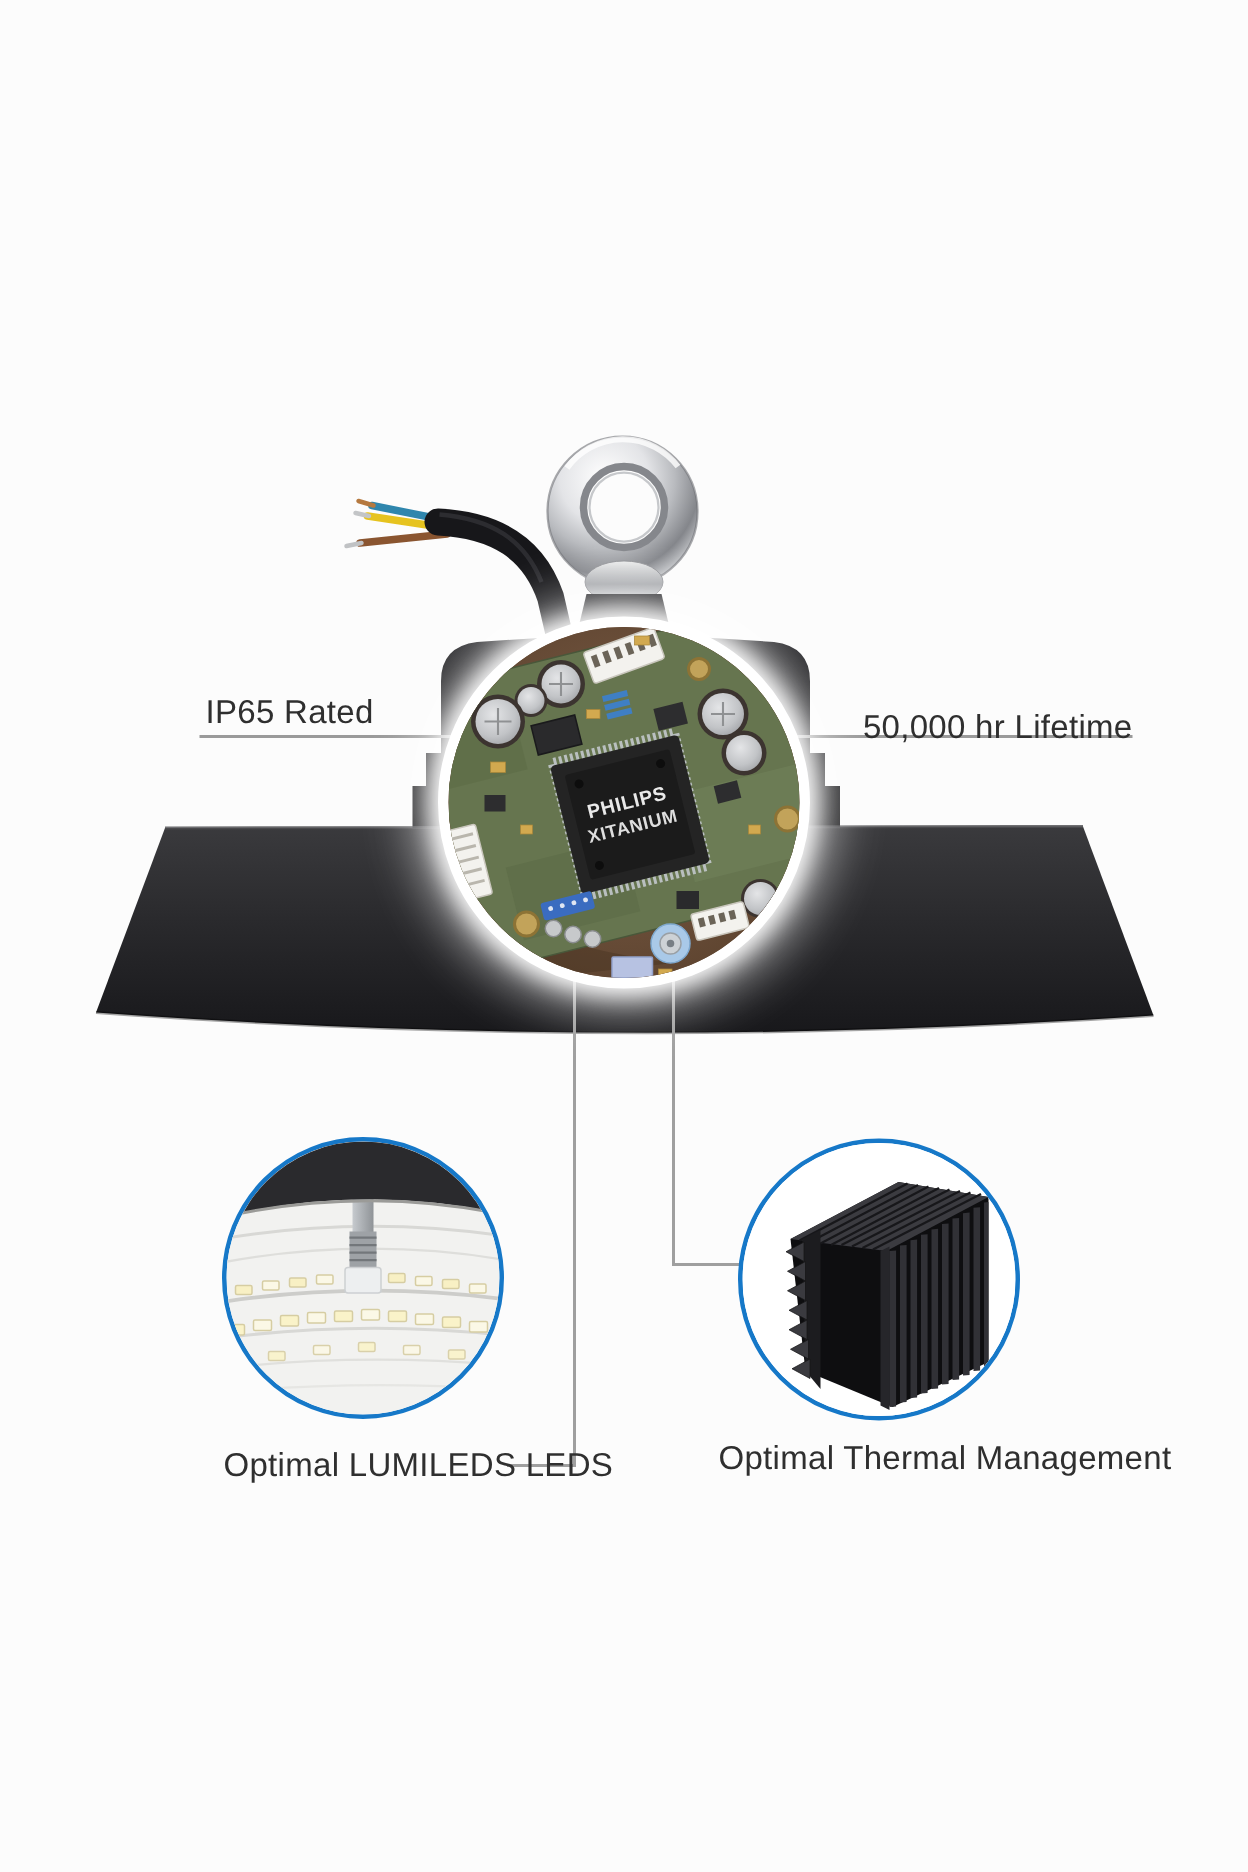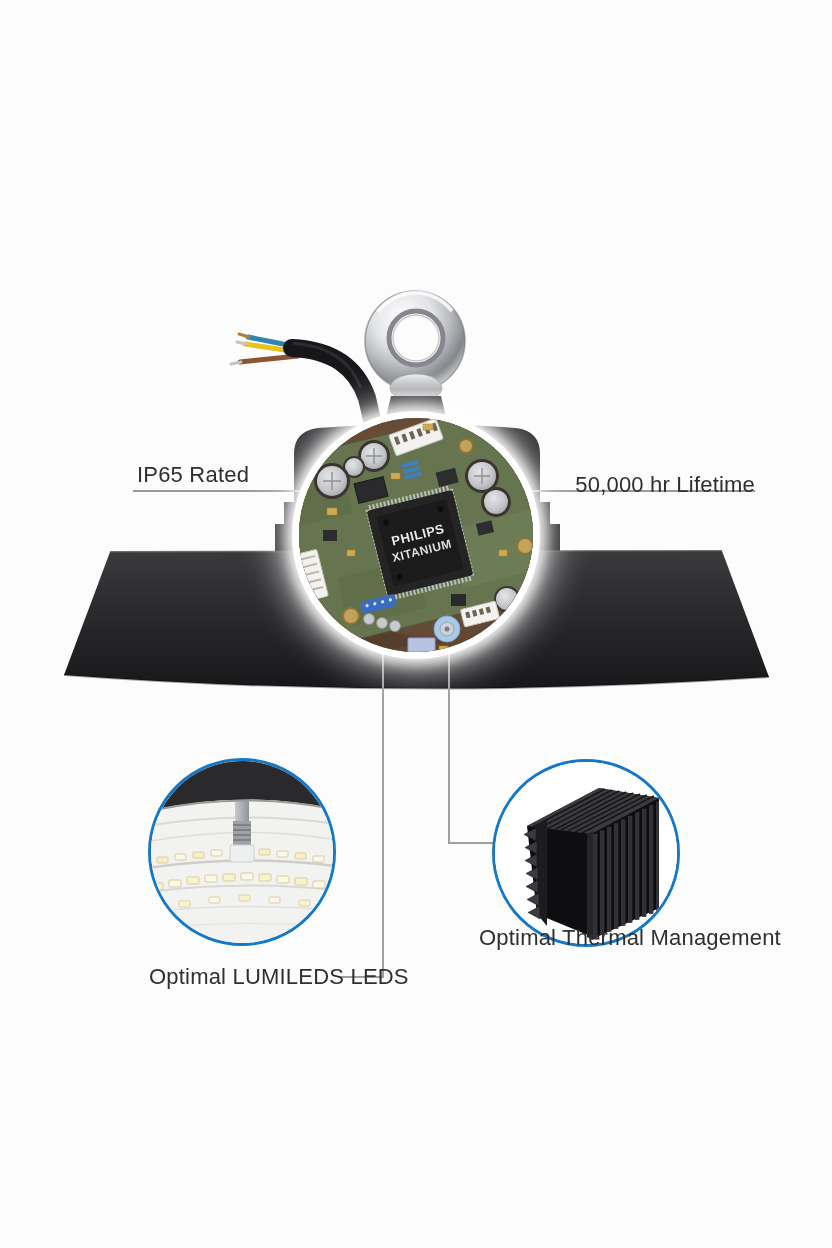--- a/index.html
+++ b/index.html
@@ -337,15 +337,15 @@
           <path d="M 146,37.2 L 150.4,36.8 L 150.4,145.7 L 146,146 Z"></path>
           <path d="M 153,33.6 L 156,33.3 L 156,143 L 153,143 Z"></path>
         </g>
       </g>
     </svg>
   </div>
 
   <div class="label" style="left:137px;top:462px;text-align:right;">IP65 Rated</div>
   <div class="label" style="left:531px;top:460px;width:224px;text-align:right;margin-top:12px;">50,000 hr Lifetime</div>
   <div class="label" style="left:149px;top:964px;">Optimal LUMILEDS LEDS</div>
-  <div class="label" style="left:479px;top:925px;">Optimal Thermal Management</div>
+  <div class="label" style="left:479px;top:959px;">Optimal Thermal Management</div>
 
 </div>
 
 </body></html>

